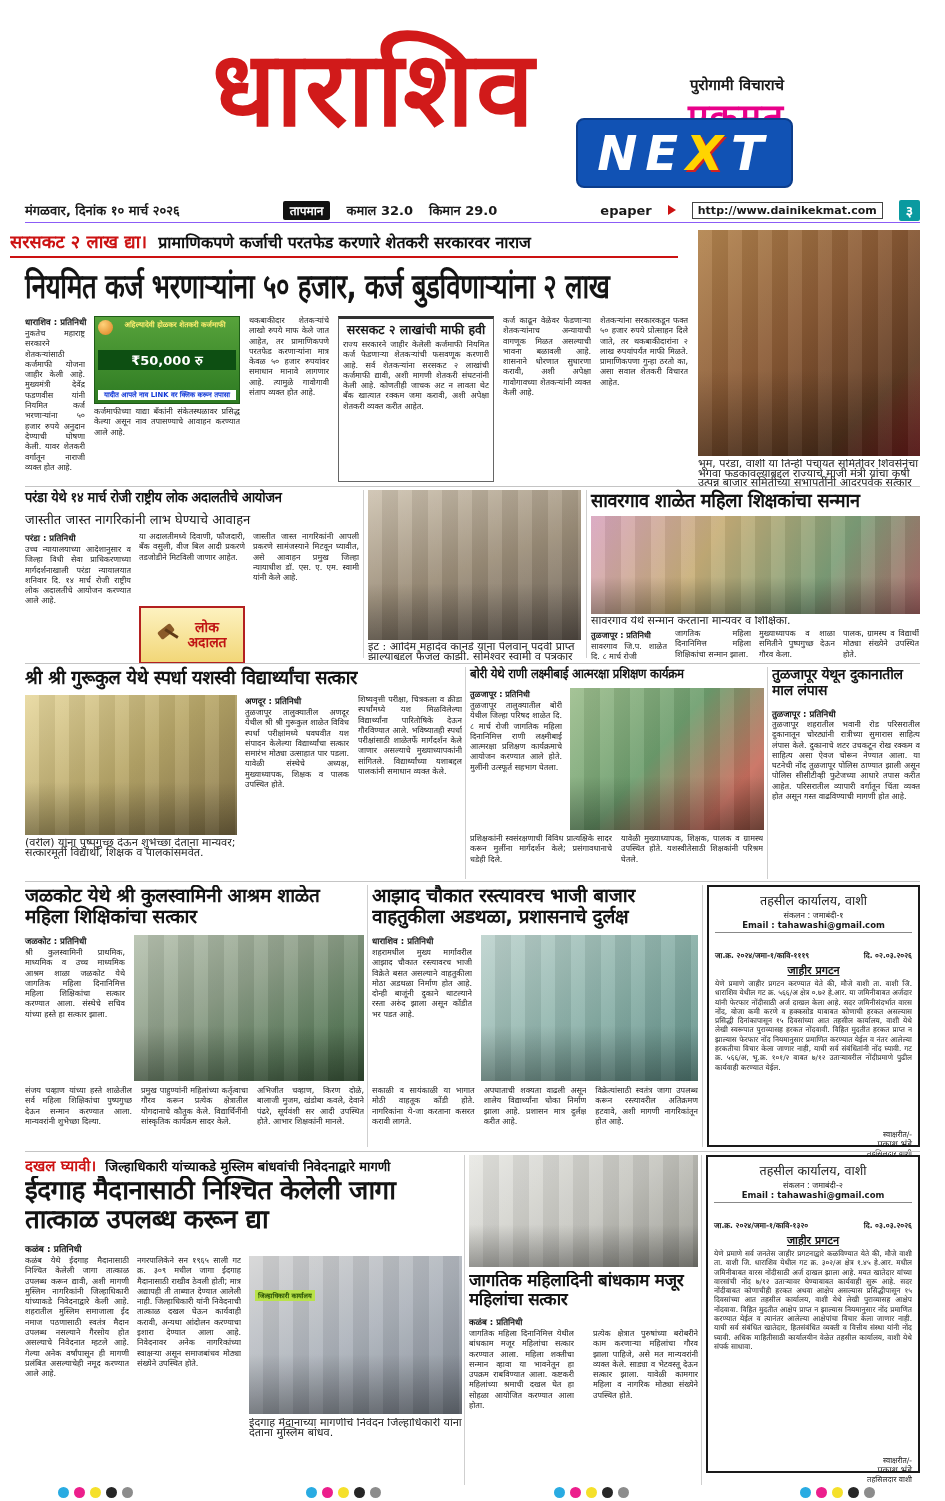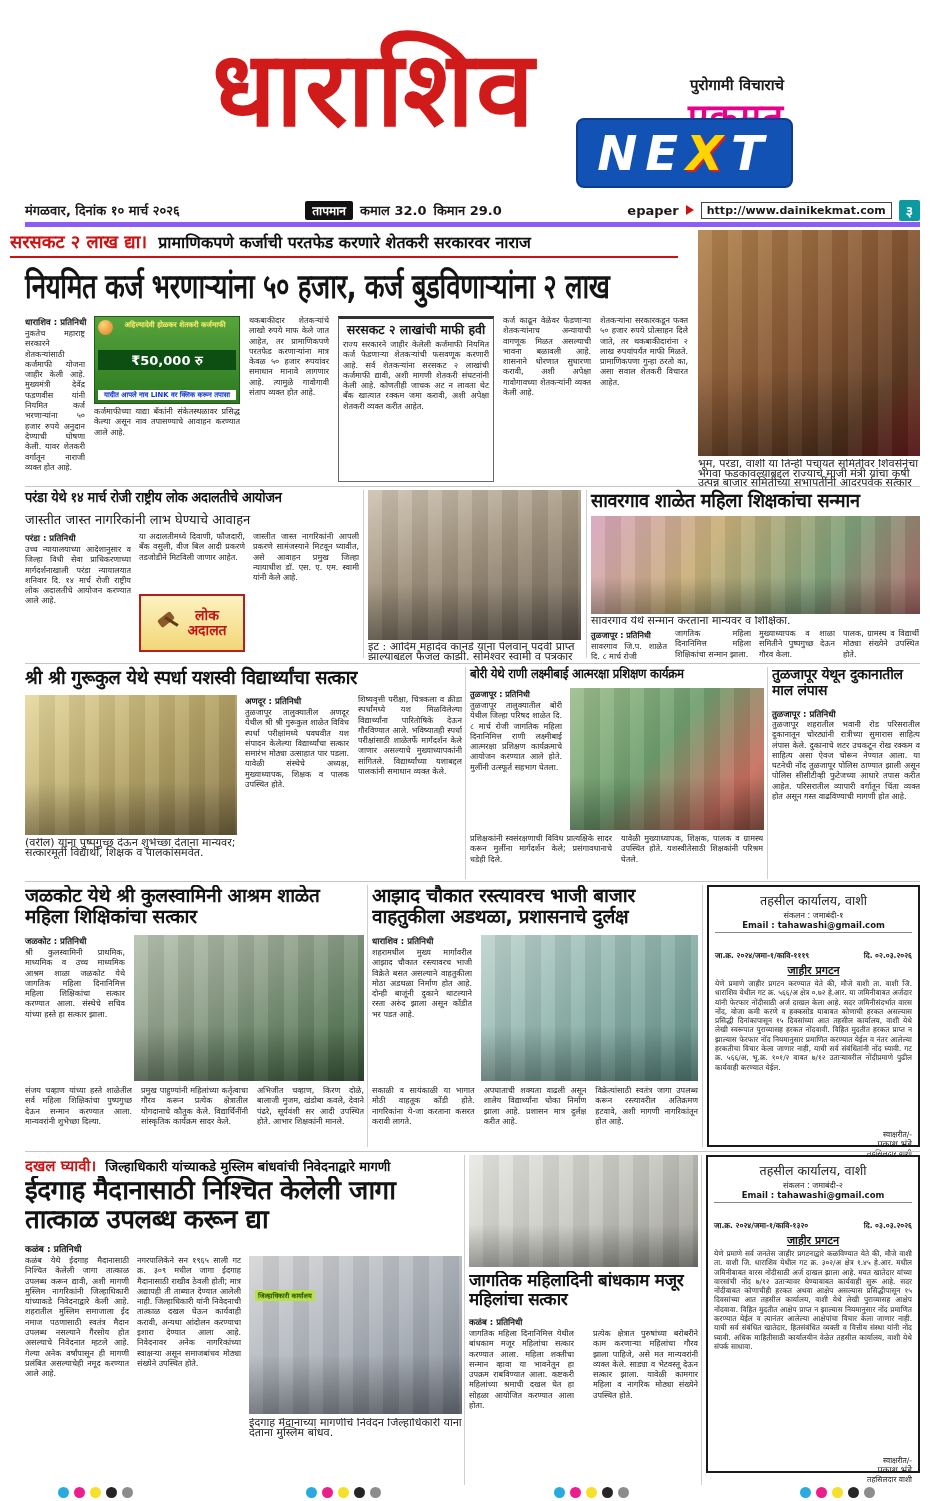--- a/index.html
+++ b/index.html
@@ -27,22 +27,22 @@
   .p7{background:linear-gradient(140deg,#bfd4cf,#8fb4ac 50%,#5f8f87)}
   .p8{background:linear-gradient(150deg,#d6d6d6,#aeb4bc 50%,#7f8792)}
   .p9{background:linear-gradient(140deg,#e9e9e5,#c6c6c0 55%,#97978f)}
   .chip{display:inline-block;padding:1px 7px;border-radius:2px}
   .mast-title{top:28px;left:175px;width:398px;text-align:center;font-size:104px;line-height:1.18;
               color:#d11a1a;font-weight:bold;letter-spacing:2px}
   .nextlogo{top:118px;left:576px;width:213px;height:66px;background:#1152b4;border:2px solid #0c3d8c;
             border-radius:8px;display:flex;align-items:center;justify-content:center;
             font-weight:bold;font-style:italic;font-size:48px;letter-spacing:8px;color:#fff}
   .nx{color:#ffd400;text-shadow:2px 2px 0 #d22222}
-  .dateline{top:198px;left:25px;width:895px;height:24px;display:flex;align-items:center;gap:7px;
-            border-bottom:5px solid #8b5cf6;font-size:13px;font-weight:bold}
+  .dateline{top:198px;left:25px;width:895px;height:24px;display:flex;align-items:center;gap:16px;
+            border-bottom:1px solid #8b5cf6;font-size:13px;font-weight:bold}
   .sp{flex:1}
   .urlbox{font-size:11px;font-weight:bold;border:1px solid #444;padding:1px 5px}
   .arrow{width:0;height:0;border-top:5px solid transparent;border-bottom:5px solid transparent;
          border-left:8px solid #cc1212;display:inline-block}
   .kicker{top:229px;left:10px;width:668px;height:27px;border-bottom:2px solid #cc1212;
           white-space:nowrap;overflow:hidden}
   .kicker .kr{color:#cc1212;font-weight:bold;font-size:18px}
   .kicker .kb{color:#111;font-weight:bold;font-size:16px;margin-left:6px}
   .lead-headline{top:262px;left:25px;width:900px;font-size:34px;font-weight:bold;color:#141414;
                  white-space:nowrap;letter-spacing:-.5px;transform:scaleX(.76);transform-origin:left center}
@@ -50,21 +50,21 @@
          border:1px solid #1f5c17;color:#fff;padding:3px;box-sizing:border-box;text-align:center;
          display:flex;flex-direction:column;justify-content:space-between}
   .adface{position:absolute;left:3px;top:3px;width:15px;height:15px;border-radius:50%;
           background:radial-gradient(circle at 35% 30%,#ffd27a,#d97f1e)}
   .adtitle{font-size:7.2px;font-weight:bold;color:#ffef70;line-height:9px;padding-left:16px}
   .adamount{font-size:13px;font-weight:bold;background:#0d4f12;padding:1px 0}
   .adnote{background:#fff;color:#1137d6;font-size:6.8px;font-weight:bold;line-height:8px;padding:1px}
   .subbox{border:1px solid #666;border-top:3px solid #333;padding:4px;box-sizing:border-box}
   .subbox-title{font-size:12.5px;font-weight:bold;text-align:center;line-height:14px;margin-bottom:3px}
   .lokbox{height:58px;border:2px solid #b32020;background:linear-gradient(#fdf2c0,#f2d778);
-          display:flex;align-items:center;justify-content:center;gap:6px;box-sizing:border-box;margin-top:2px}
+          display:flex;align-items:center;justify-content:center;gap:6px;box-sizing:border-box;margin-top:14px}
   .gavel{width:24px;height:26px;position:relative;flex:0 0 auto}
   .gavel::before{content:"";position:absolute;left:1px;top:5px;width:16px;height:9px;background:#8a5a28;
                  border-radius:2px;transform:rotate(-38deg)}
   .gavel::after{content:"";position:absolute;left:7px;top:10px;width:15px;height:3px;background:#5f3a16;
                 transform:rotate(32deg)}
   .loktext{color:#c01414;font-weight:bold;font-size:14px;line-height:15px;text-align:center}
   .notice{border:2px solid #1a1a1a;background:#fff;padding:5px 6px;box-sizing:border-box}
   .n-office{font-size:12.5px;font-weight:normal;text-align:center}
   .n-line2{font-size:8px;text-align:center}
   .n-email{font-size:8.5px;font-weight:bold;text-align:center;margin-bottom:2px}

